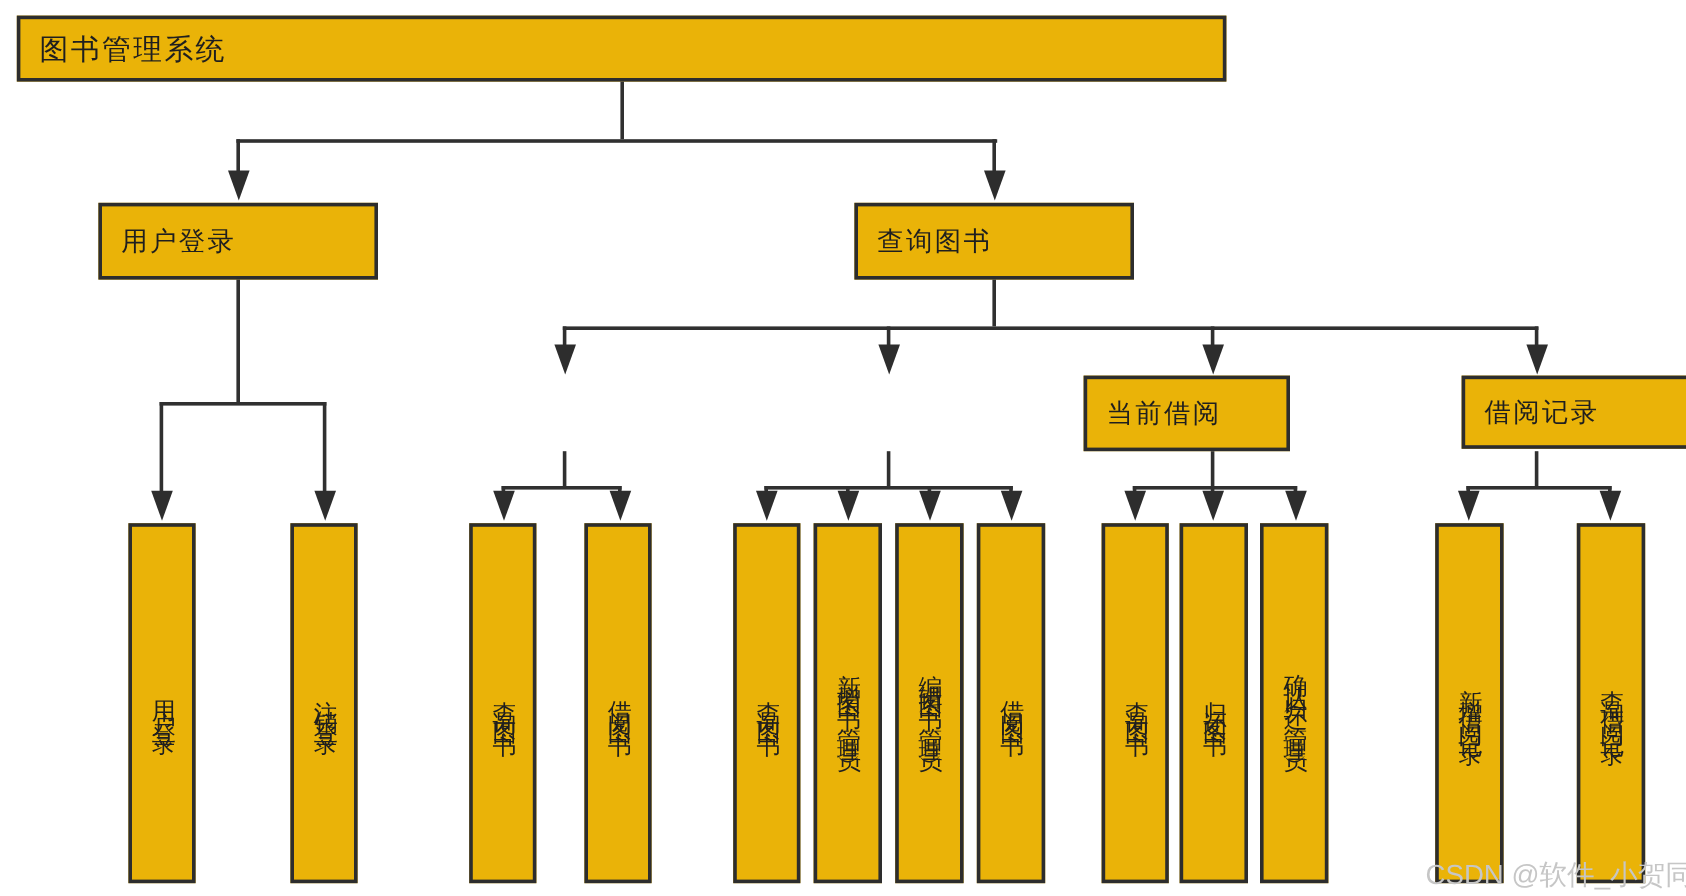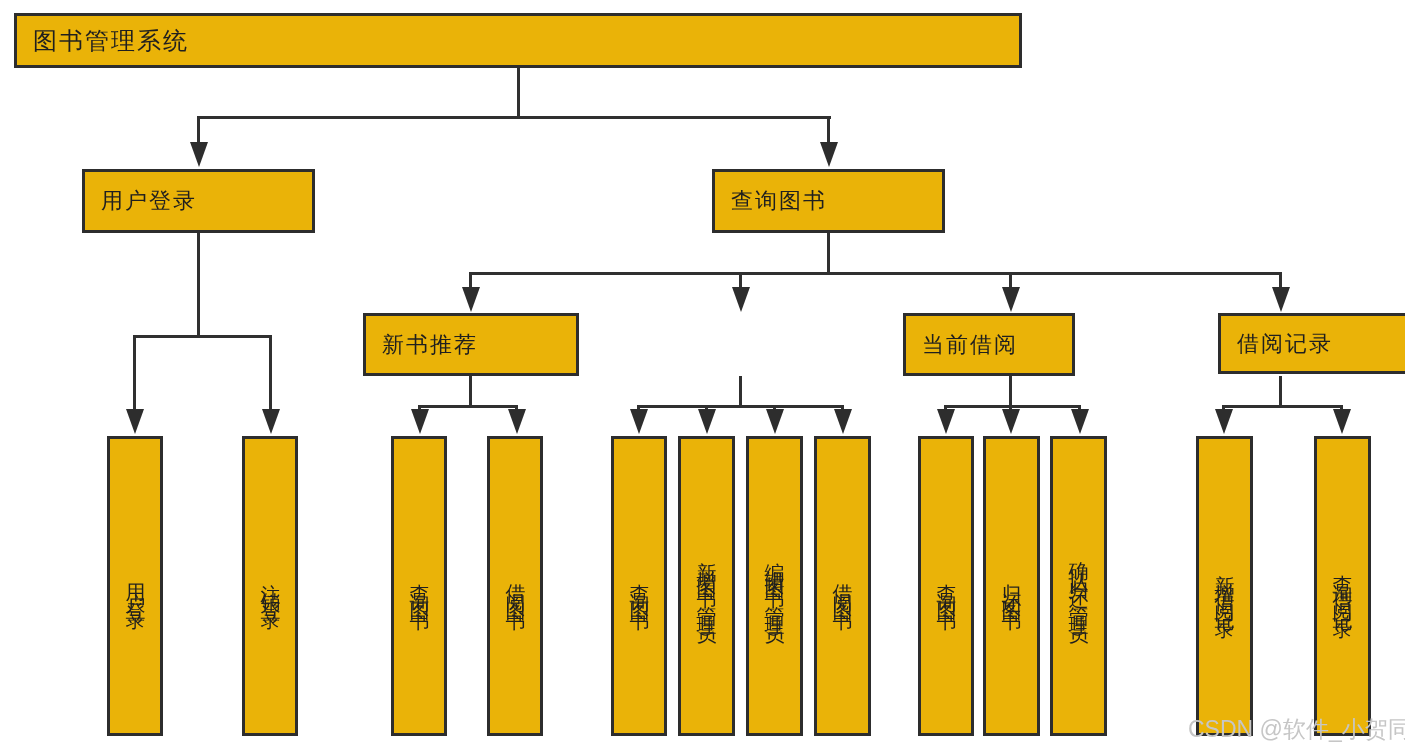--- a/index.html
+++ b/index.html
@@ -52,23 +52,20 @@
   <div class="hl" style="left:469px;top:272px;width:813px"></div>
   <div class="vl" style="left:469px;top:272px;height:16px"></div>
   <div class="arrow" style="left:462px;top:287px"></div>
   <div class="vl" style="left:739px;top:272px;height:16px"></div>
   <div class="arrow" style="left:732px;top:287px"></div>
   <div class="vl" style="left:1009px;top:272px;height:16px"></div>
   <div class="arrow" style="left:1002px;top:287px"></div>
   <div class="vl" style="left:1279px;top:272px;height:16px"></div>
   <div class="arrow" style="left:1272px;top:287px"></div>
 
-  <div class="node h" style="left:363px;top:313px;width:216px;height:63px">
-    <span>新书推荐</span>
-  </div>
   <div class="node h" style="left:903px;top:313px;width:172px;height:63px">
     <span>当前借阅</span>
   </div>
   <div class="node h" style="left:1218px;top:313px;width:216px;height:61px">
     <span>借阅记录</span>
   </div>
 
   <div class="vl" style="left:469px;top:376px;height:29px"></div>
   <div class="hl" style="left:418px;top:405px;width:100px"></div>
   <div class="vl" style="left:418px;top:405px;height:7px"></div>

